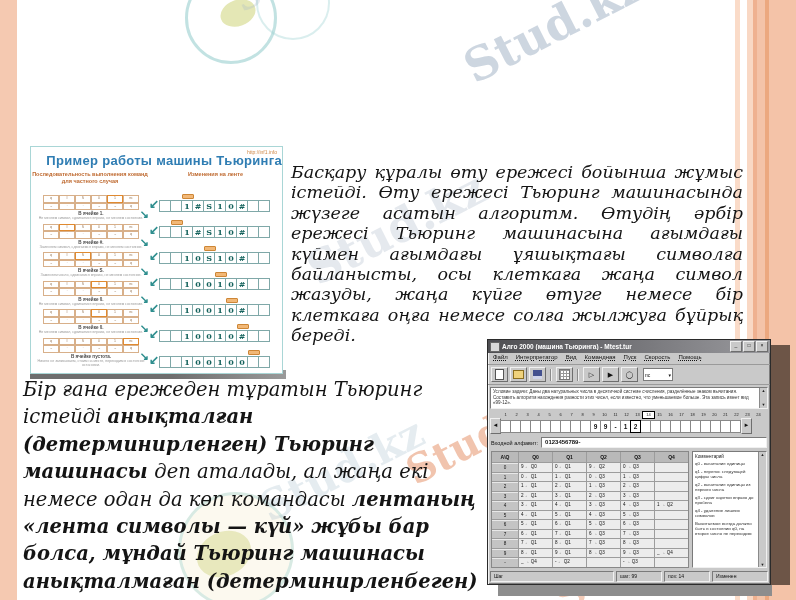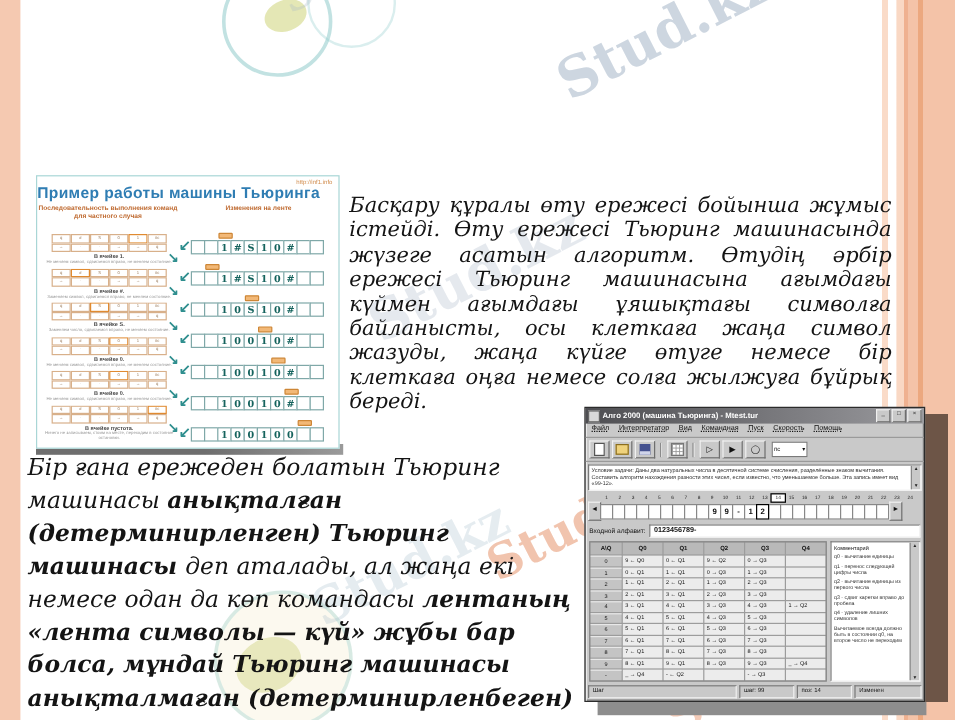--- a/index.html
+++ b/index.html
@@ -32,21 +32,21 @@
   .para-right{left:291px;top:162px;width:452px;font-size:17.5px;line-height:20.4px;text-align:justify;}
   .para-bottom{left:23px;top:376px;width:466px;font-size:19.5px;line-height:27.4px;}
   .para-bottom .b{font-weight:bold;}
   
   .card{position:absolute;left:30px;top:146px;width:253px;height:228px;background:#fff;
         border:1px solid #a9d6d6;box-sizing:border-box;z-index:3;overflow:hidden;
         font-family:"Liberation Sans",sans-serif;}
   .card-shadow{position:absolute;left:30px;top:370px;width:256px;height:9px;z-index:2;
         background:linear-gradient(90deg,#6e6e6e 0 55%,#9a9a9a);}
   .card-url{position:absolute;top:2px;right:5px;font-size:5px;color:#d08a4a;}
-  .card-title{margin-top:6px;text-align:left;font-size:13px;font-weight:bold;color:#2f7db3;letter-spacing:.3px;}
+  .card-title{margin-top:6px;text-align:right;font-size:13px;font-weight:bold;color:#2f7db3;letter-spacing:.3px;}
   .card-headers{display:flex;margin-top:3px;}
   .hdr{font-size:5.5px;font-weight:bold;color:#bf6a30;text-align:center;line-height:6.5px;}
   .hdr-left{width:47%;}
   .hdr-right{width:53%;}
   .card-body{display:flex;margin-top:2px;padding-left:2px;}
   .blocks-col{width:116px;display:flex;flex-direction:column;padding-top:9px;}
   .tapes-col{flex:1;display:flex;flex-direction:column;}
   .ig-block{position:relative;height:28.5px;overflow:hidden;}
   .mini-table{display:grid;grid-template-columns:repeat(6,16px);justify-content:center;}
   .mt-cell{height:5.5px;border:.5px solid #d8b08a;font-size:3.5px;line-height:5px;text-align:center;color:#9a7a5a;background:#fff;}
@@ -136,21 +136,21 @@
   <div class="logo blob3"></div>
 
   <div class="wm wm0">Stud.kz</div>
   <div class="wm wm1">Stud.kz</div>
   <div class="wm wm2">Stud.kz</div>
   <div class="wm wm3">Stud.kz</div>
   <div class="wm wm4">Stud.kz - S</div>
   <div class="wm wm5">Stud.kz</div>
 
   <div class="para para-right">Басқару құралы өту ережесі бойынша жұмыс істейді. Өту ережесі Тьюринг машинасында жүзеге асатын алгоритм. Өтудің әрбір ережесі Тьюринг машинасына ағымдағы күймен ағымдағы ұяшықтағы символға байланысты, осы клеткаға жаңа символ жазуды, жаңа күйге өтуге немесе бір клеткаға оңға немесе солға жылжуға бұйрық береді.</div>
-  <div class="para para-bottom" id="bottomText"><span>Бір ғана ережеден болатын Тьюринг машинасы </span><span class="b">анықталған (детерминирленген) Тьюринг машинасы </span><span>деп аталады, ал жаңа екі немесе одан да көп командасы </span><span class="b">лентаның «лента символы — күй» жұбы бар болса, мұндай Тьюринг машинасы анықталмаған (детерминирленбеген) </span><span>деп аталады.</span></div>
+  <div class="para para-bottom" id="bottomText"><span>Бір ғана ережеден тұратын Тьюринг істейді </span><span class="b">анықталған (детерминирленген) Тьюринг машинасы </span><span>деп аталады, ал жаңа екі немесе одан да көп командасы </span><span class="b">лентаның «лента символы — күй» жұбы бар болса, мұндай Тьюринг машинасы анықталмаған (детерминирленбеген) </span><span>деп аталады.</span></div>
 
   <div class="card-shadow"></div>
   <div class="card">
     <div class="card-url">http://inf1.info</div>
     <div class="card-title">Пример работы машины Тьюринга</div>
     <div class="card-headers">
       <div class="hdr hdr-left">Последовательность выполнения команд для частного случая</div>
       <div class="hdr hdr-right">Изменения на ленте</div>
     </div>
     <div class="card-body">

